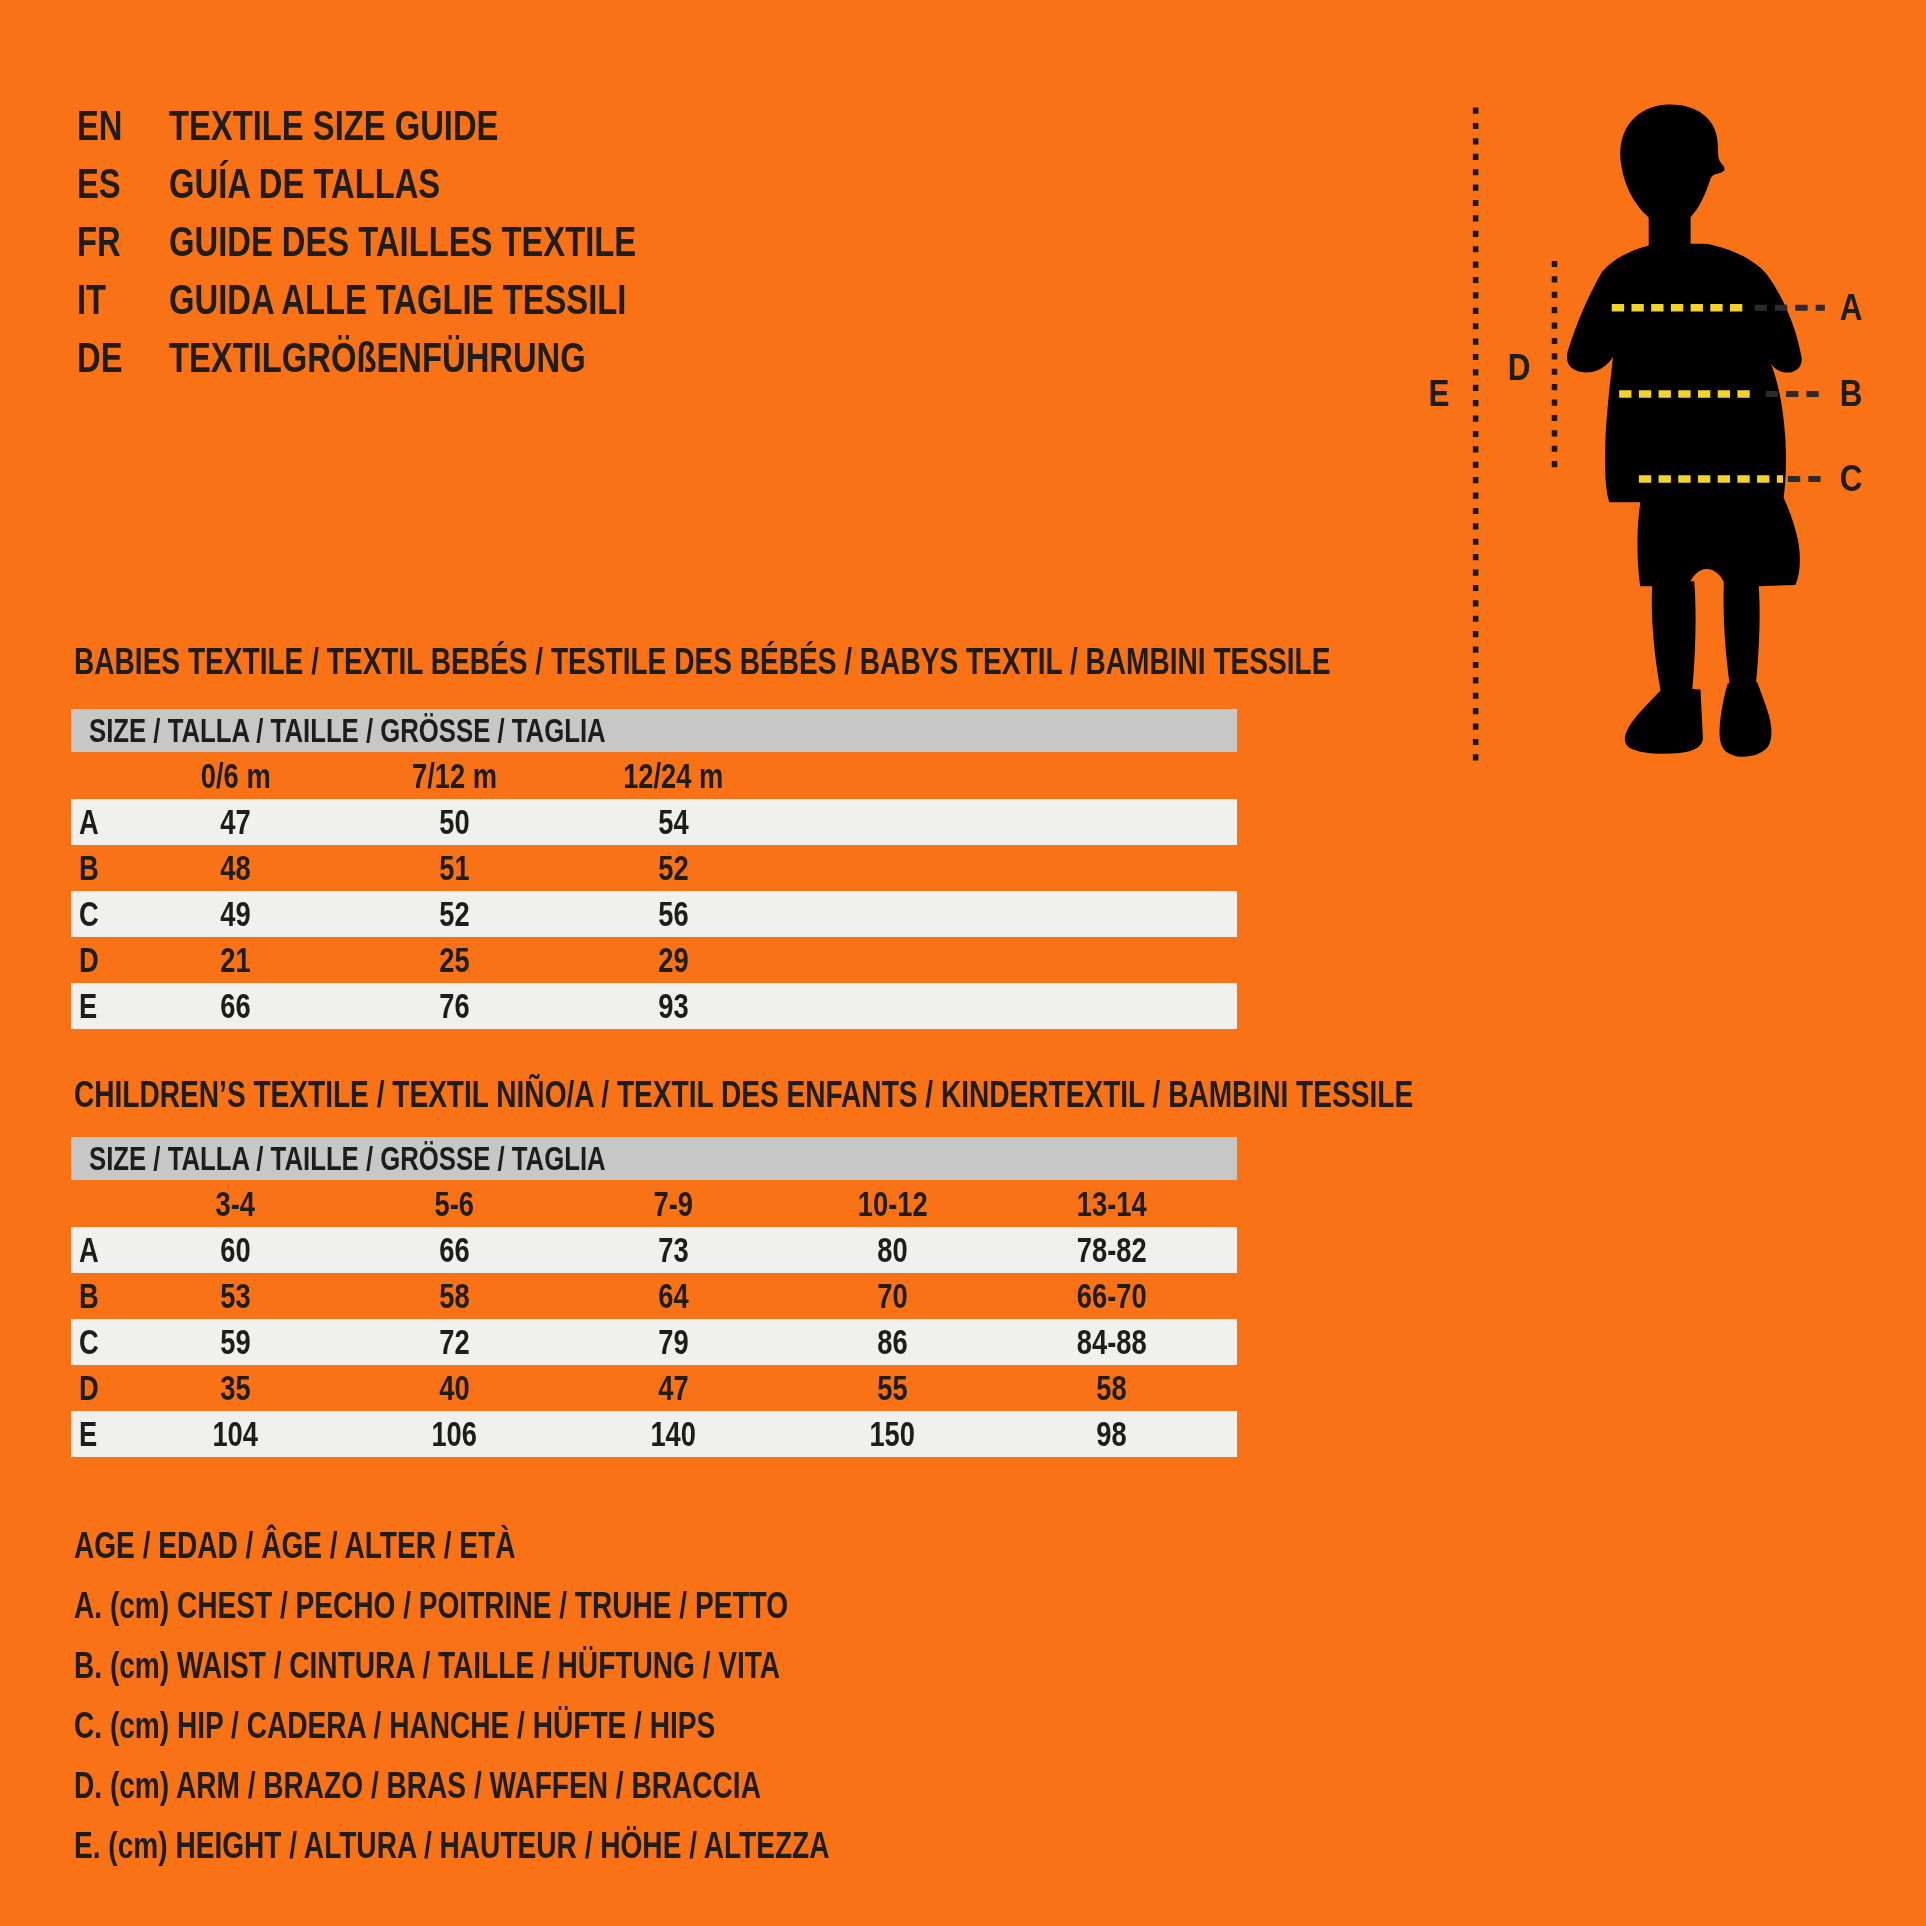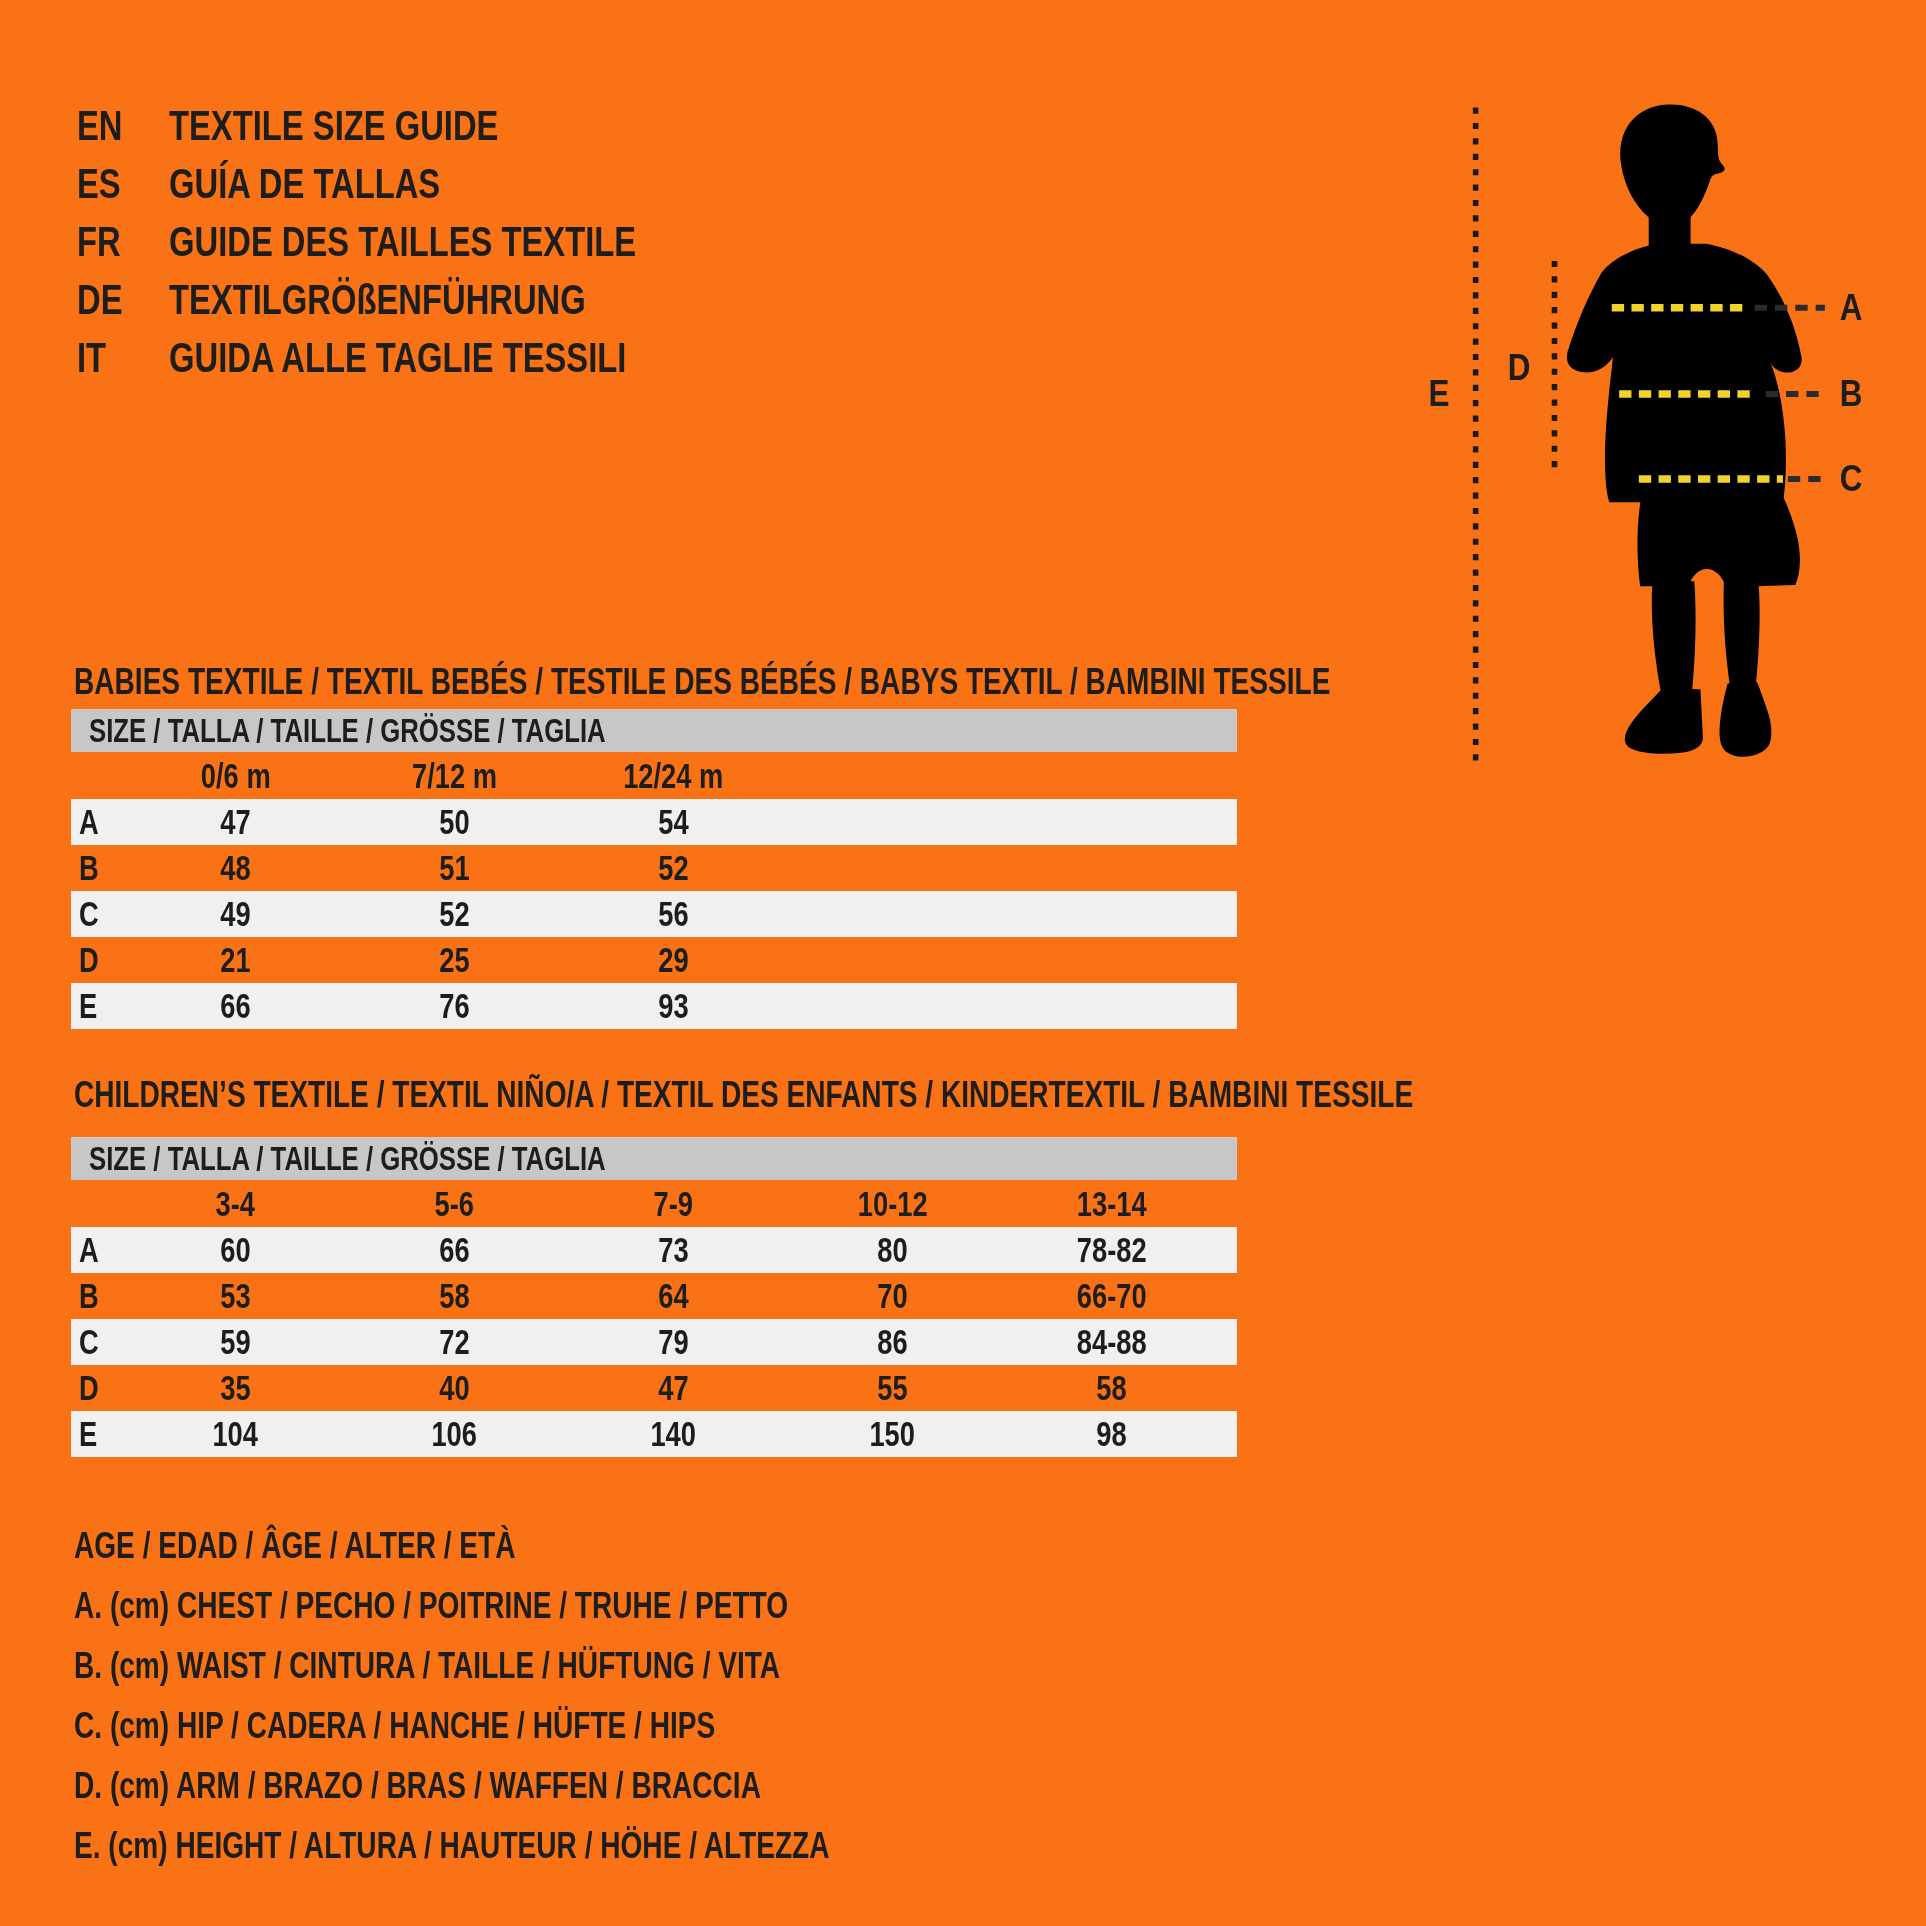--- a/index.html
+++ b/index.html
@@ -49,26 +49,26 @@
     </div>
     <div class="lang-row">
       <span class="lang-code"><span class="c">ES</span></span>
       <span class="c">GUÍA DE TALLAS</span>
     </div>
     <div class="lang-row">
       <span class="lang-code"><span class="c">FR</span></span>
       <span class="c">GUIDE DES TAILLES TEXTILE</span>
     </div>
     <div class="lang-row">
+      <span class="lang-code"><span class="c">IT</span></span>
+      <span class="c">GUIDA ALLE TAGLIE TESSILI</span>
+    </div>
+    <div class="lang-row">
       <span class="lang-code"><span class="c">DE</span></span>
       <span class="c">TEXTILGRÖßENFÜHRUNG</span>
-    </div>
-    <div class="lang-row">
-      <span class="lang-code"><span class="c">IT</span></span>
-      <span class="c">GUIDA ALLE TAGLIE TESSILI</span>
     </div>
   </div>
 
   <svg class="abs" style="left:1417px;top:86px;" width="493" height="696" viewBox="2300 140 800 1130">
 
     <line x1="2395" y1="175" x2="2395" y2="1240" stroke="#1a1a1a" stroke-width="9" stroke-dasharray="10 15"></line>
 
     <line x1="2523" y1="424" x2="2523" y2="762" stroke="#1a1a1a" stroke-width="9" stroke-dasharray="10 15"></line>
 
     <g fill="#000000">
@@ -91,21 +91,21 @@
     <line x1="2660" y1="778" x2="2894" y2="778" stroke="#F2D32B" stroke-width="12" stroke-dasharray="20 12"></line>
     <line x1="2902" y1="778" x2="2962" y2="778" stroke="#2b2b2b" stroke-width="10" stroke-dasharray="20 13"></line>
   </svg>
 
   <div class="abs mlabel" style="left:1851px;top:308px;">A</div>
   <div class="abs mlabel" style="left:1851px;top:394px;">B</div>
   <div class="abs mlabel" style="left:1851px;top:479px;">C</div>
   <div class="abs mlabel" style="left:1519px;top:368px;">D</div>
   <div class="abs mlabel" style="left:1439px;top:394px;">E</div>
 
-  <div class="abs sec-head" style="left:74px;top:641px;margin-top:20px;">
+  <div class="abs sec-head" style="left:74px;top:641px;">
     <span class="c">BABIES TEXTILE / TEXTIL BEBÉS / TESTILE DES BÉBÉS / BABYS TEXTIL / BAMBINI TESSILE</span>
   </div>
 
   <div class="abs tbl" style="left:71px;top:709px;">
     <div class="band">
       <span class="c">SIZE / TALLA / TAILLE / GRÖSSE / TAGLIA</span>
     </div>
     <div class="grid cols">
       <div class="rlab"></div>
       <div class="cell"><span class="cc">0/6 m</span></div>

